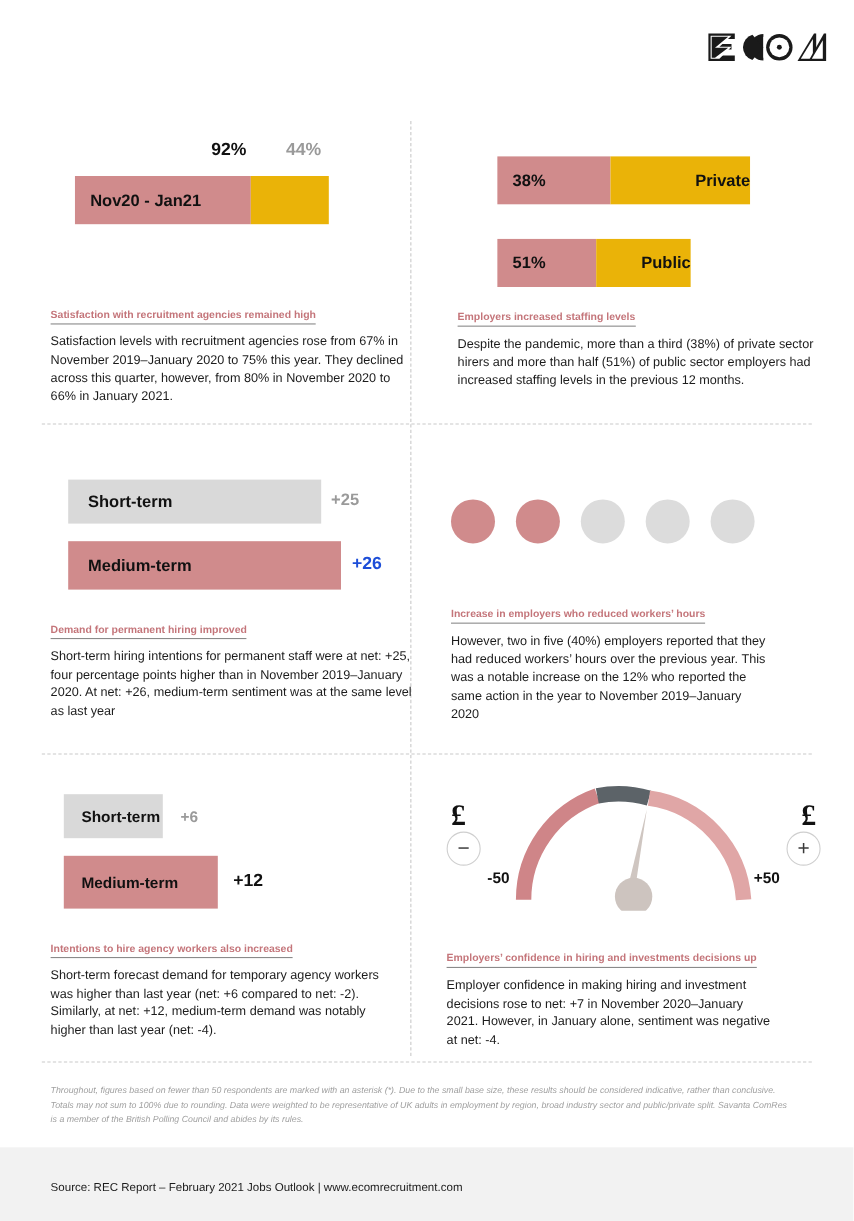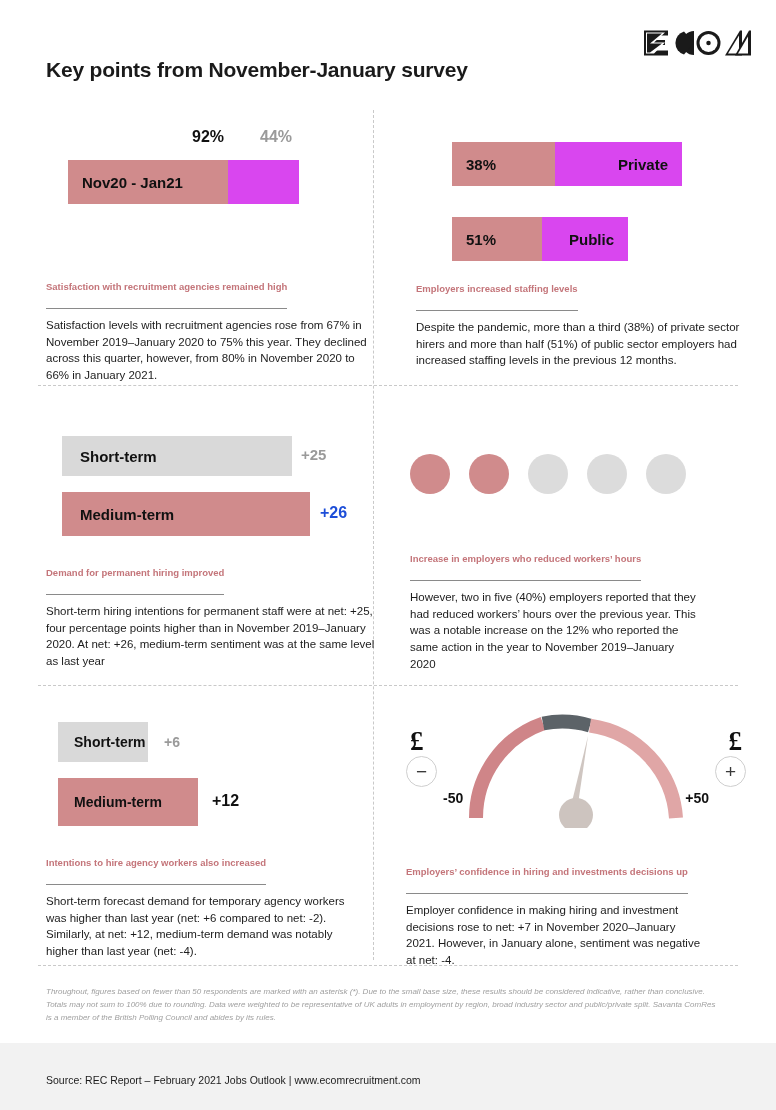--- a/index.html
+++ b/index.html
@@ -64,26 +64,25 @@
     overflow: hidden;
   }
   .bar-fill {
     background: #d08b8c;
     height: 100%;
     display: flex;
     align-items: center;
     padding-left: 14px;
   }
   .bar-rest {
-    background: #d946ef;
+    background: #eab308;
     height: 100%;
     display: flex;
     align-items: center;
     justify-content: flex-end;
-    padding-right: 14px;
     flex: 1;
   }
   .bar-label {
     font-size: 15px;
     font-weight: bold;
     color: #111111;
     white-space: nowrap;
   }
   .val-top {
     position: absolute;
@@ -91,21 +90,21 @@
     font-weight: bold;
   }
   .val-dark { color: #111111; }
   .val-grey { color: #9a9a9a; }
 
   
   .cap-title {
     font-size: 9.5px;
     font-weight: bold;
     color: #c4757a;
-    padding-bottom: 16px;
+    padding-bottom: 2px;
     border-bottom: 1.4px solid #8a8a8a;
     display: inline-block;
     white-space: nowrap;
   }
   .cap-body {
     margin-top: 8px;
     font-size: 11.5px;
     line-height: 1.45;
     color: #1c1c1c;
   }
@@ -194,21 +193,20 @@
       <circle cx="133" cy="29" r="18" fill="#ffffff"></circle>
       <circle cx="133" cy="29" r="4.5" fill="#1a1a1a"></circle>
 
       <path d="M166 54 L196 4 L200 4 L200 54 Z" fill="#1a1a1a"></path>
       <path d="M172 50 L194 14 L194 50 Z" fill="#ffffff"></path>
       <path d="M186 54 L214 4 L218 4 L218 54 Z" fill="#1a1a1a"></path>
       <path d="M192 50 L212 16 L212 50 Z" fill="#ffffff"></path>
     </svg>
   </div>
 
-  <div class="page-title">Key points from November-January survey</div>
 
   <div class="h-div d1"></div>
   <div class="h-div d2"></div>
   <div class="h-div d3"></div>
   <div class="v-div"></div>
 
   <div class="quad" style="left:46px; top:128px; width:320px;">
     <div class="viz" style="height:110px;">
       <div class="val-top val-dark" style="left:146px; top:0px;">92%</div>
       <div class="val-top val-grey" style="left:214px; top:0px;">44%</div>

